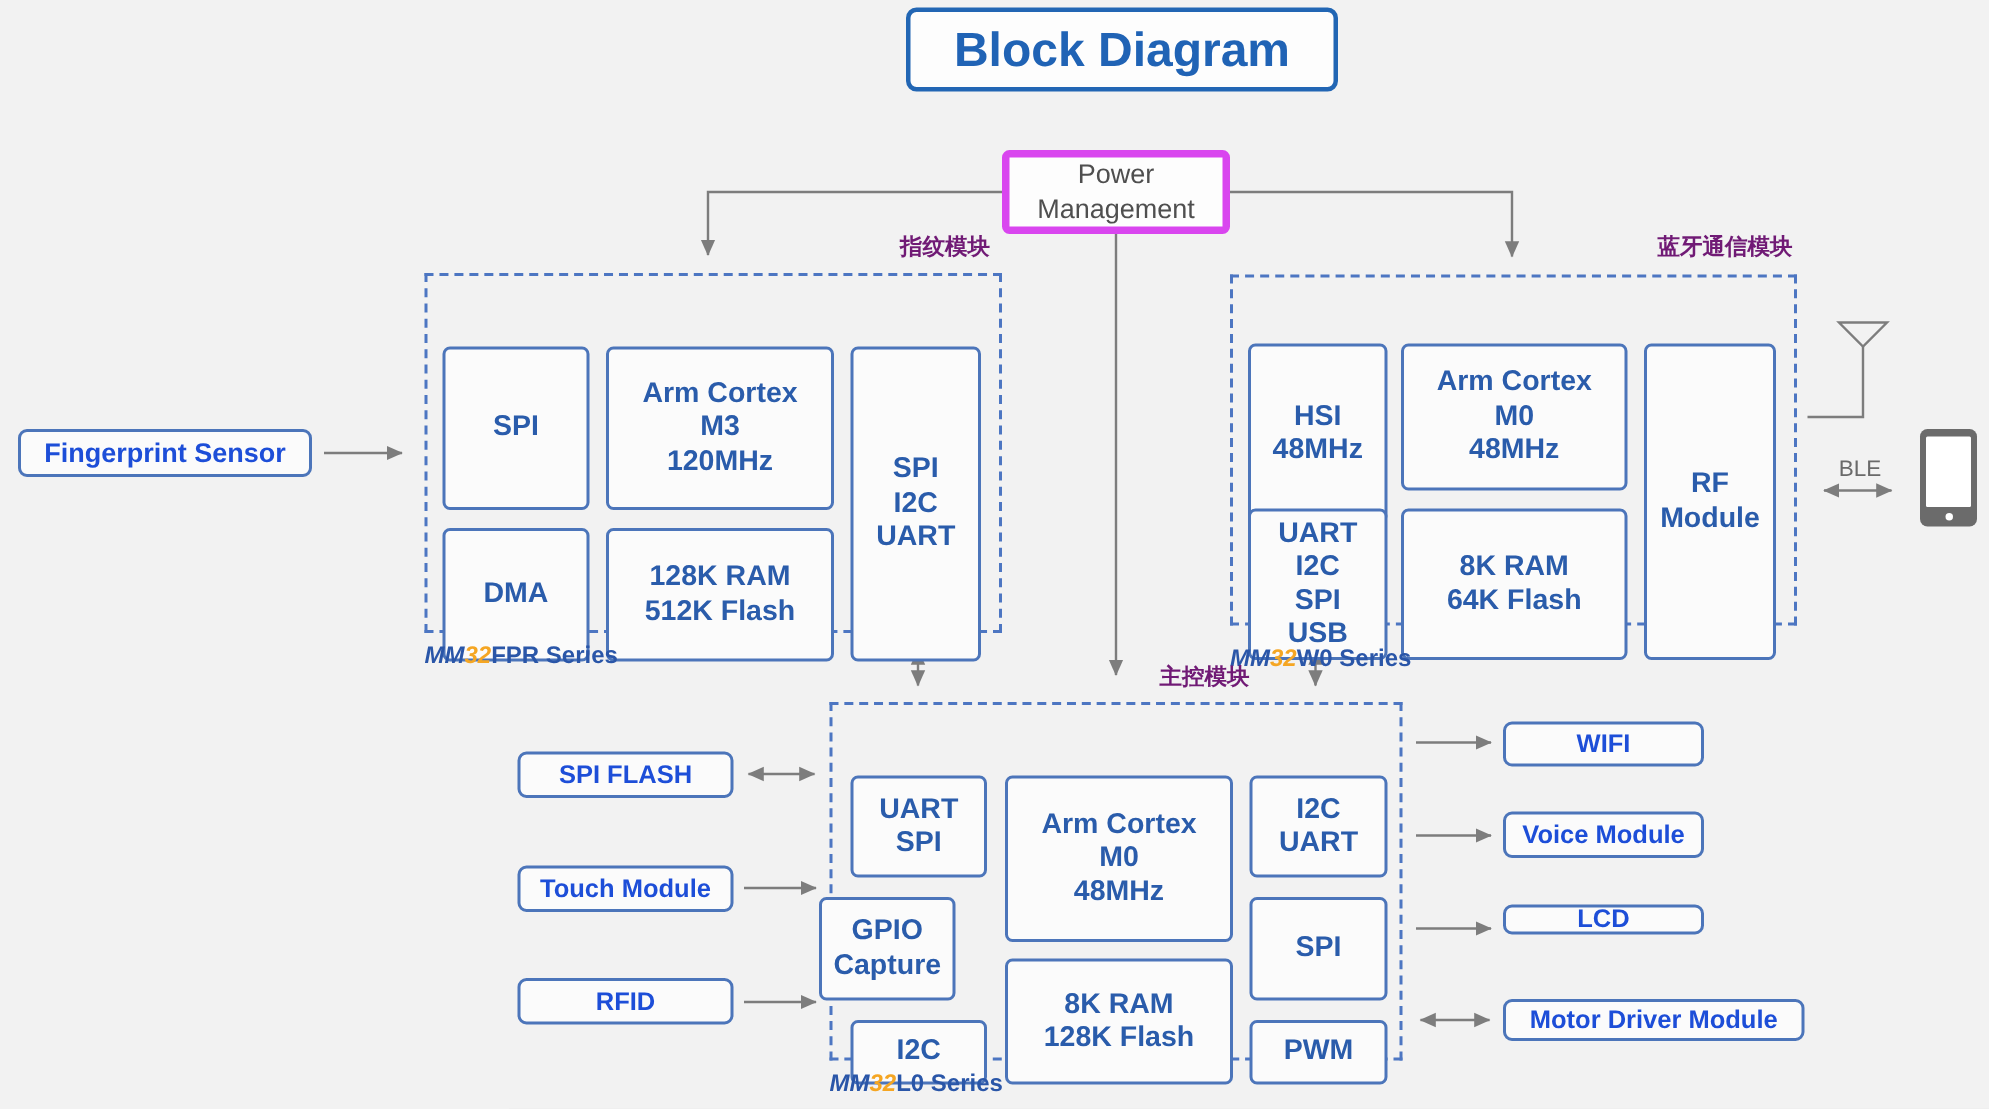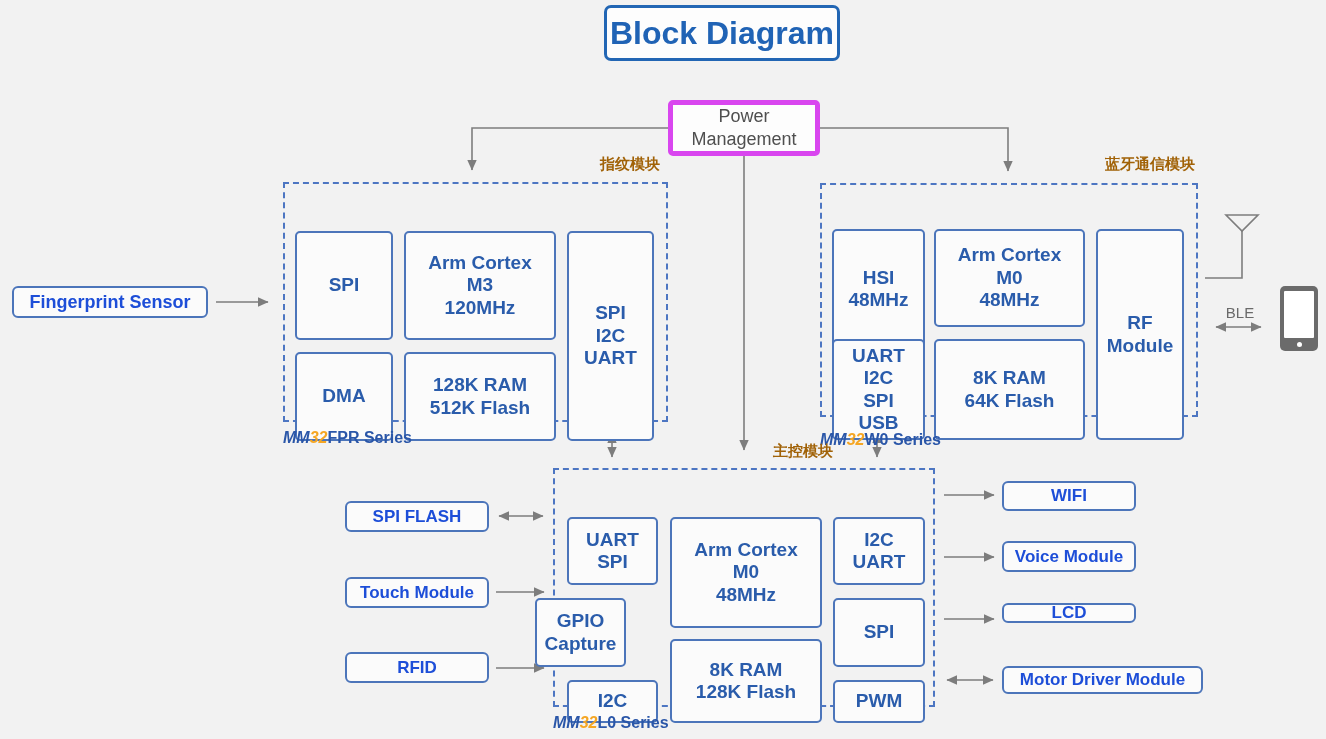--- a/index.html
+++ b/index.html
@@ -33,21 +33,21 @@
     border:2px solid #4c75ba;border-radius:5px;background:#fbfbfb;
     display:flex;align-items:center;justify-content:center;text-align:center;
     color:#2a5cab;font-size:19px;font-weight:bold;line-height:1.18;white-space:pre-line;margin-top:35px;
   }
   .pbox{
     border:2px solid #4c75ba;border-radius:6px;background:#fbfbfb;
     display:flex;align-items:center;justify-content:center;text-align:center;
     color:#1d4ed8;font-size:17px;font-weight:bold;
   }
   .cn-label{
-    color:#a16207;font-size:15px;font-weight:bold;white-space:nowrap;
+    color:#701a75;font-size:15px;font-weight:bold;white-space:nowrap;
   }
   .series{
     display:flex;align-items:center;
     font-size:16px;font-weight:bold;color:#2a56a8;white-space:nowrap;
   }
   .ser-mm{font-style:italic;}
   .ser-num{font-style:italic;color:#f5a623;}
   .ble-label{
     color:#6a6a6a;font-size:15px;text-align:center;
   }
@@ -89,21 +89,21 @@
       <path d="M944,619 H994" marker-end="url(#arr)"></path>
       <path d="M947,680 H993" marker-start="url(#arr)" marker-end="url(#arr)"></path>
       <g>
         <path d="M1205,278 H1242 V231"></path>
         <path d="M1226,215 H1258 L1242,231 Z"></path>
       </g>
       <path d="M1216,327 H1261" marker-start="url(#arr)" marker-end="url(#arr)"></path>
     </g>
   </svg>
 
-  <div class="abs title-box" style="left:604px;top:5px;width:236px;height:56px;">Block Diagram</div>
+  <div class="abs title-box" style="left:604px;top:5px;width:288px;height:56px;">Block Diagram</div>
   <div class="abs power-box" style="left:668px;top:100px;width:152px;height:56px;">Power
 Management</div>
 
   <div class="abs cn-label" style="right:666px;top:155px;">指纹模块</div>
   <div class="abs dashed" style="left:283px;top:182px;width:385px;height:240px;"></div>
   <div class="abs chip" style="left:295px;top:196px;width:98px;height:109px;">SPI</div>
   <div class="abs chip" style="left:404px;top:196px;width:152px;height:109px;">Arm Cortex
 M3
 120MHz</div>
   <div class="abs chip" style="left:295px;top:317px;width:98px;height:89px;">DMA</div>
@@ -136,21 +136,21 @@
   <div class="abs series" style="left:820px;top:431px;width:378px;">
     <span class="ser-mm">MM</span>
       <span class="ser-num">32</span>
       <span class="ser-rest">W0 Series</span>
   </div>
 
   <div class="abs cn-label" style="left:773px;top:442px;">主控模块</div>
   <div class="abs dashed" style="left:553px;top:468px;width:382px;height:239px;"></div>
   <div class="abs chip" style="left:567px;top:482px;width:91px;height:68px;">UART
 SPI</div>
-  <div class="abs chip" style="left:535px;top:563px;width:91px;height:69px;">GPIO
+  <div class="abs chip" style="left:546px;top:563px;width:91px;height:69px;">GPIO
 Capture</div>
   <div class="abs chip" style="left:567px;top:645px;width:91px;height:43px;">I2C</div>
   <div class="abs chip" style="left:670px;top:482px;width:152px;height:111px;">Arm Cortex
 M0
 48MHz</div>
   <div class="abs chip" style="left:670px;top:604px;width:152px;height:84px;">8K RAM
 128K Flash</div>
   <div class="abs chip" style="left:833px;top:482px;width:92px;height:68px;">I2C
 UART</div>
   <div class="abs chip" style="left:833px;top:563px;width:92px;height:69px;">SPI</div>

